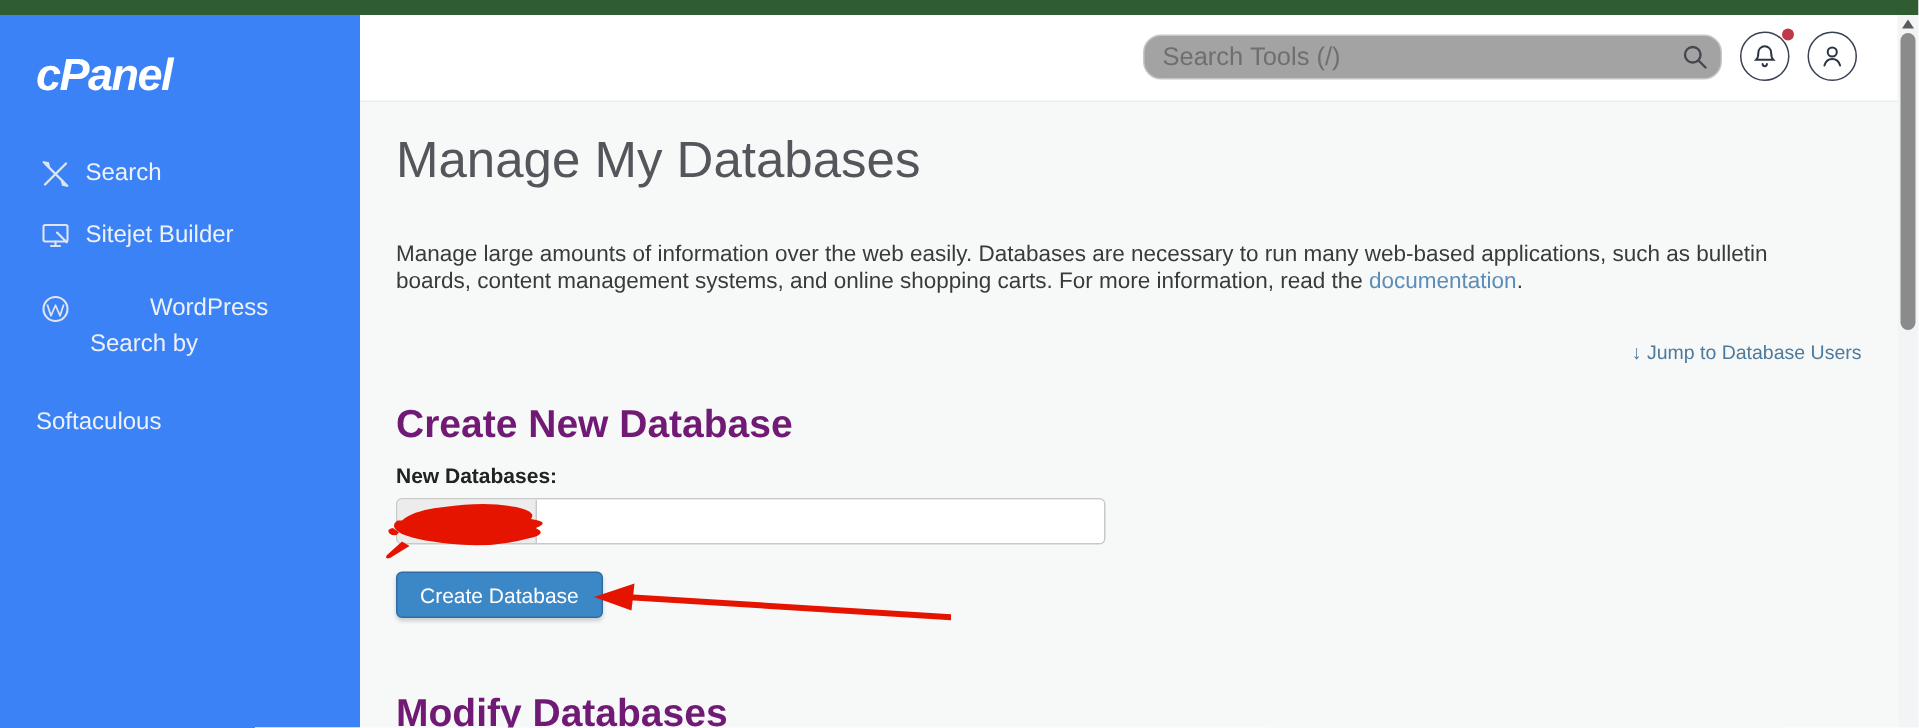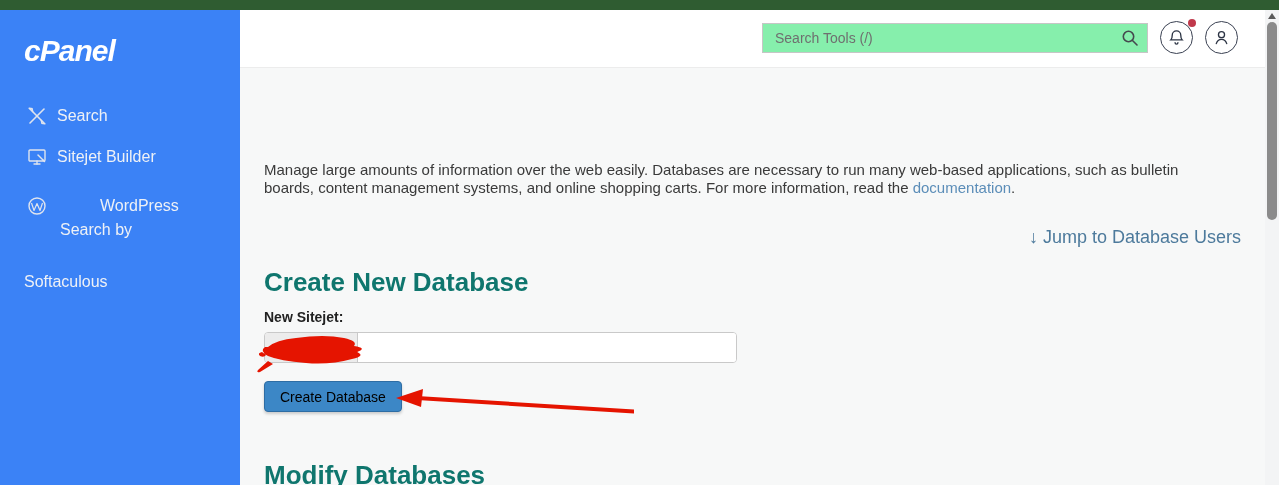--- a/index.html
+++ b/index.html
@@ -16,22 +16,22 @@
   .logo { position:absolute; left:24px; top:24px; font-size:30px; font-weight:700; font-style:italic; letter-spacing:-1px; color:#ffffff; cursor:pointer; }
   .nav-item { position:absolute; left:0; width:240px; cursor:pointer; font-size:16px; color:#eef1f6; }
   .nav-icon { position:absolute; left:27px; top:0; width:20px; height:20px; color:#dfe4ee; }
   .nav-label { position:absolute; left:57px; top:1px; white-space:nowrap; }
   .nav-line { position:absolute; white-space:nowrap; }
 
   
   .header { position:absolute; left:240px; top:10px; width:1025px; height:58px; background:#ffffff; border-bottom:1px solid #ececec; }
   .search-wrap { position:absolute; left:522px; top:13px; width:386px; height:30px; }
   .search-input {
-    width:100%; height:100%; border:1px solid #c6c6c6; border-radius:0;
-    padding:0 34px 0 12px; font-size:14px; color:#333; background:#86efac;
+    width:100%; height:100%; border:1px solid #c6c6c6; border-radius:12px;
+    padding:0 34px 0 12px; font-size:17px; color:#333; background:#a3a3a3;
     font-family:"Liberation Sans", sans-serif; outline:none;
   }
   .search-input::placeholder { color:#6f6f6f; opacity:1; }
   .search-icon { position:absolute; right:9px; top:6px; width:18px; height:18px; color:#45494e; cursor:pointer; }
   .hdr-circle {
     position:absolute; top:11px; width:33px; height:33px; border:1px solid #3a4152;
     border-radius:50%; color:#2c3444; cursor:pointer;
   }
   .hdr-circle svg { position:absolute; left:6px; top:6px; width:19px; height:19px; }
   .bell-circle { left:920px; }
@@ -41,32 +41,32 @@
   
   .scrollbar { position:absolute; left:1265px; top:10px; width:14px; height:475px; background:#f3f4f5; }
   .scroll-up { position:absolute; left:3px; top:3px; width:0; height:0; border-left:4px solid transparent; border-right:4px solid transparent; border-bottom:6px solid #5a5a5a; cursor:pointer; }
   .scroll-thumb { position:absolute; left:2px; top:12px; width:10px; height:198px; background:#8b8b8b; border-radius:5px; cursor:pointer; }
 
   
   .content { position:absolute; left:240px; top:68px; width:1025px; height:417px; background:#f7f8f8; }
   .page-title { position:absolute; left:24px; top:20px; font-size:34px; font-weight:300; color:#54565c; letter-spacing:0; }
   .page-desc { position:absolute; left:24px; top:93px; width:952px; font-size:15px; line-height:18px; color:#3a3a3a; }
   .doc-link { color:#5b8db8; text-decoration-style:dotted; cursor:pointer; }
-  .jump-link { position:absolute; right:24px; top:159px; font-size:18px; color:#4d7a9c; cursor:pointer; white-space:nowrap; }
-  .section-heading { position:absolute; left:24px; font-size:26px; font-weight:700; color:#0f766e; }
+  .jump-link { position:absolute; right:24px; top:159px; font-size:13px; color:#4d7a9c; cursor:pointer; white-space:nowrap; }
+  .section-heading { position:absolute; left:24px; font-size:26px; font-weight:700; color:#701a75; }
   .h-create { top:199px; }
   .h-modify { top:392px; }
   .field-label { position:absolute; left:24px; top:241px; font-size:14px; font-weight:700; color:#222; }
   .input-group { position:absolute; left:24px; top:264px; width:473px; height:31px; border:1px solid #c9c9c9; border-radius:4px; background:#fff; display:flex; overflow:hidden; }
   .input-addon { width:93px; background:#ececec; border-right:1px solid #c9c9c9; }
   .db-input { flex:1; border:none; outline:none; font-size:14px; padding:0 8px; font-family:"Liberation Sans", sans-serif; color:#333; background:#fff; }
   .create-btn {
     position:absolute; left:24px; top:313px; height:31px; padding:0 15px;
     background:#3c87c6; border:1px solid #2e6da4; border-radius:4px;
-    color:#000000; font-size:14px; font-family:"Liberation Sans", sans-serif;
+    color:#ffffff; font-size:14px; font-family:"Liberation Sans", sans-serif;
     cursor:pointer; box-shadow:0 2px 3px rgba(0,0,0,0.18);
   }
 
   
   .overlay { position:absolute; left:0; top:0; width:1279px; height:485px; pointer-events:none; z-index:50; }
 </style>
 </head>
 <body>
 
 <div class="topbar"></div>
@@ -138,28 +138,29 @@
     </svg>
   </div>
 </div>
 
 <div class="scrollbar">
   <div class="scroll-up"></div>
   <div class="scroll-thumb"></div>
 </div>
 
 <div class="content">
+  <h1 class="page-title">Manage My Databases</h1>
 
   <p class="page-desc"><span>Manage large amounts of information over the web easily. Databases are necessary to run many web-based applications, such as bulletin boards, content management systems, and online shopping carts. For more information, read the </span><a class="doc-link">documentation</a><span>.</span></p>
 
   <a class="jump-link"><span>↓</span><span> Jump to Database Users</span></a>
 
   <h2 class="section-heading h-create">Create New Database</h2>
 
-  <label class="field-label">New Sitejet:</label>
+  <label class="field-label">New Databases:</label>
 
   <div class="input-group">
     <div class="input-addon"></div>
     <input class="db-input" type="text" value="" style="">
   </div>
 
   <button class="create-btn">Create Database</button>
 
   <h2 class="section-heading h-modify">Modify Databases</h2>
 </div>

